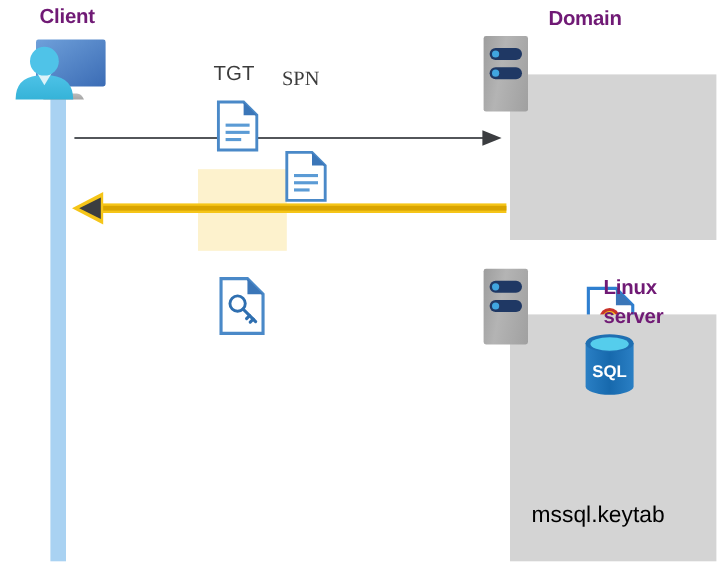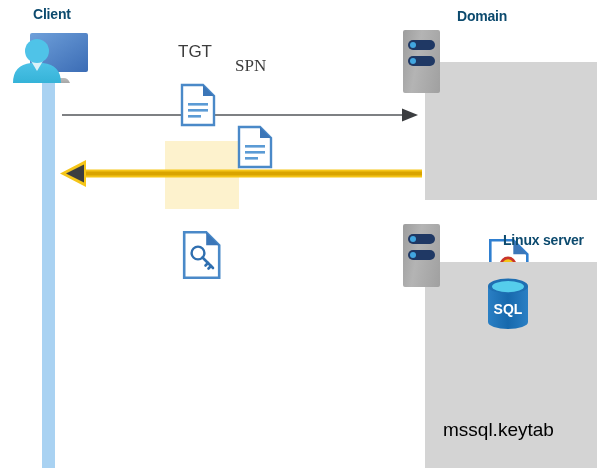--- a/index.html
+++ b/index.html
@@ -5,21 +5,21 @@
   html,body{margin:0;padding:0;background:#ffffff;}
   body{width:600px;height:468px;position:relative;overflow:hidden;
        font-family:"Liberation Sans", sans-serif;color:#262626;}
 
   .canvas{position:absolute;inset:0;width:600px;height:468px;}
 
   
   .abs{position:absolute;}
 
   
-  .title{font-weight:bold;font-size:14px;color:#0c4a6e;letter-spacing:-0.2px;line-height:24px;}
+  .title{font-weight:bold;font-size:17px;color:#701a75;letter-spacing:-0.2px;line-height:24px;}
   #client-title{left:33px;top:2px;}
   #dc-title{left:457px;top:4px;width:140px;}
   #linux-title{left:455px;top:228px;margin-left:48px;}
 
   
   #lifeline{left:42px;top:72px;width:13px;height:396px;background:#a9d2f2;}
 
   
   #client-icon{left:8px;top:27px;width:90px;height:60px;}
 
@@ -44,21 +44,21 @@
   .doc{position:relative;}
   .doc svg{display:block;}
 
   #doc-tgt{left:181px;top:84px;}
   #doc-spn{left:238px;top:84px;}
   #doc-key{left:183px;top:147px;}
   #doc-cert{left:489px;top:107px;}
 
   
   .iconlabel{font-size:17px;color:#3c3c3c;}
-  #lbl-tgt{left:178px;top:42px;}
+  #lbl-tgt{left:178px;top:52px;}
   #lbl-spn{left:235px;top:56px;font-family:Liberation Serif, serif;}
   #lbl-keytab{left:443px;top:419px;font-size:19px;color:#000000;}
 
   
   #highlight{left:165px;top:141px;width:74px;height:68px;background:#fdf2cd;}
 
   
   #arrow-top{left:62px;top:108px;width:355px;height:14px;}
   #arrow-bottom{left:60px;top:160px;width:360px;height:28px;}
   svg{overflow:visible;}

